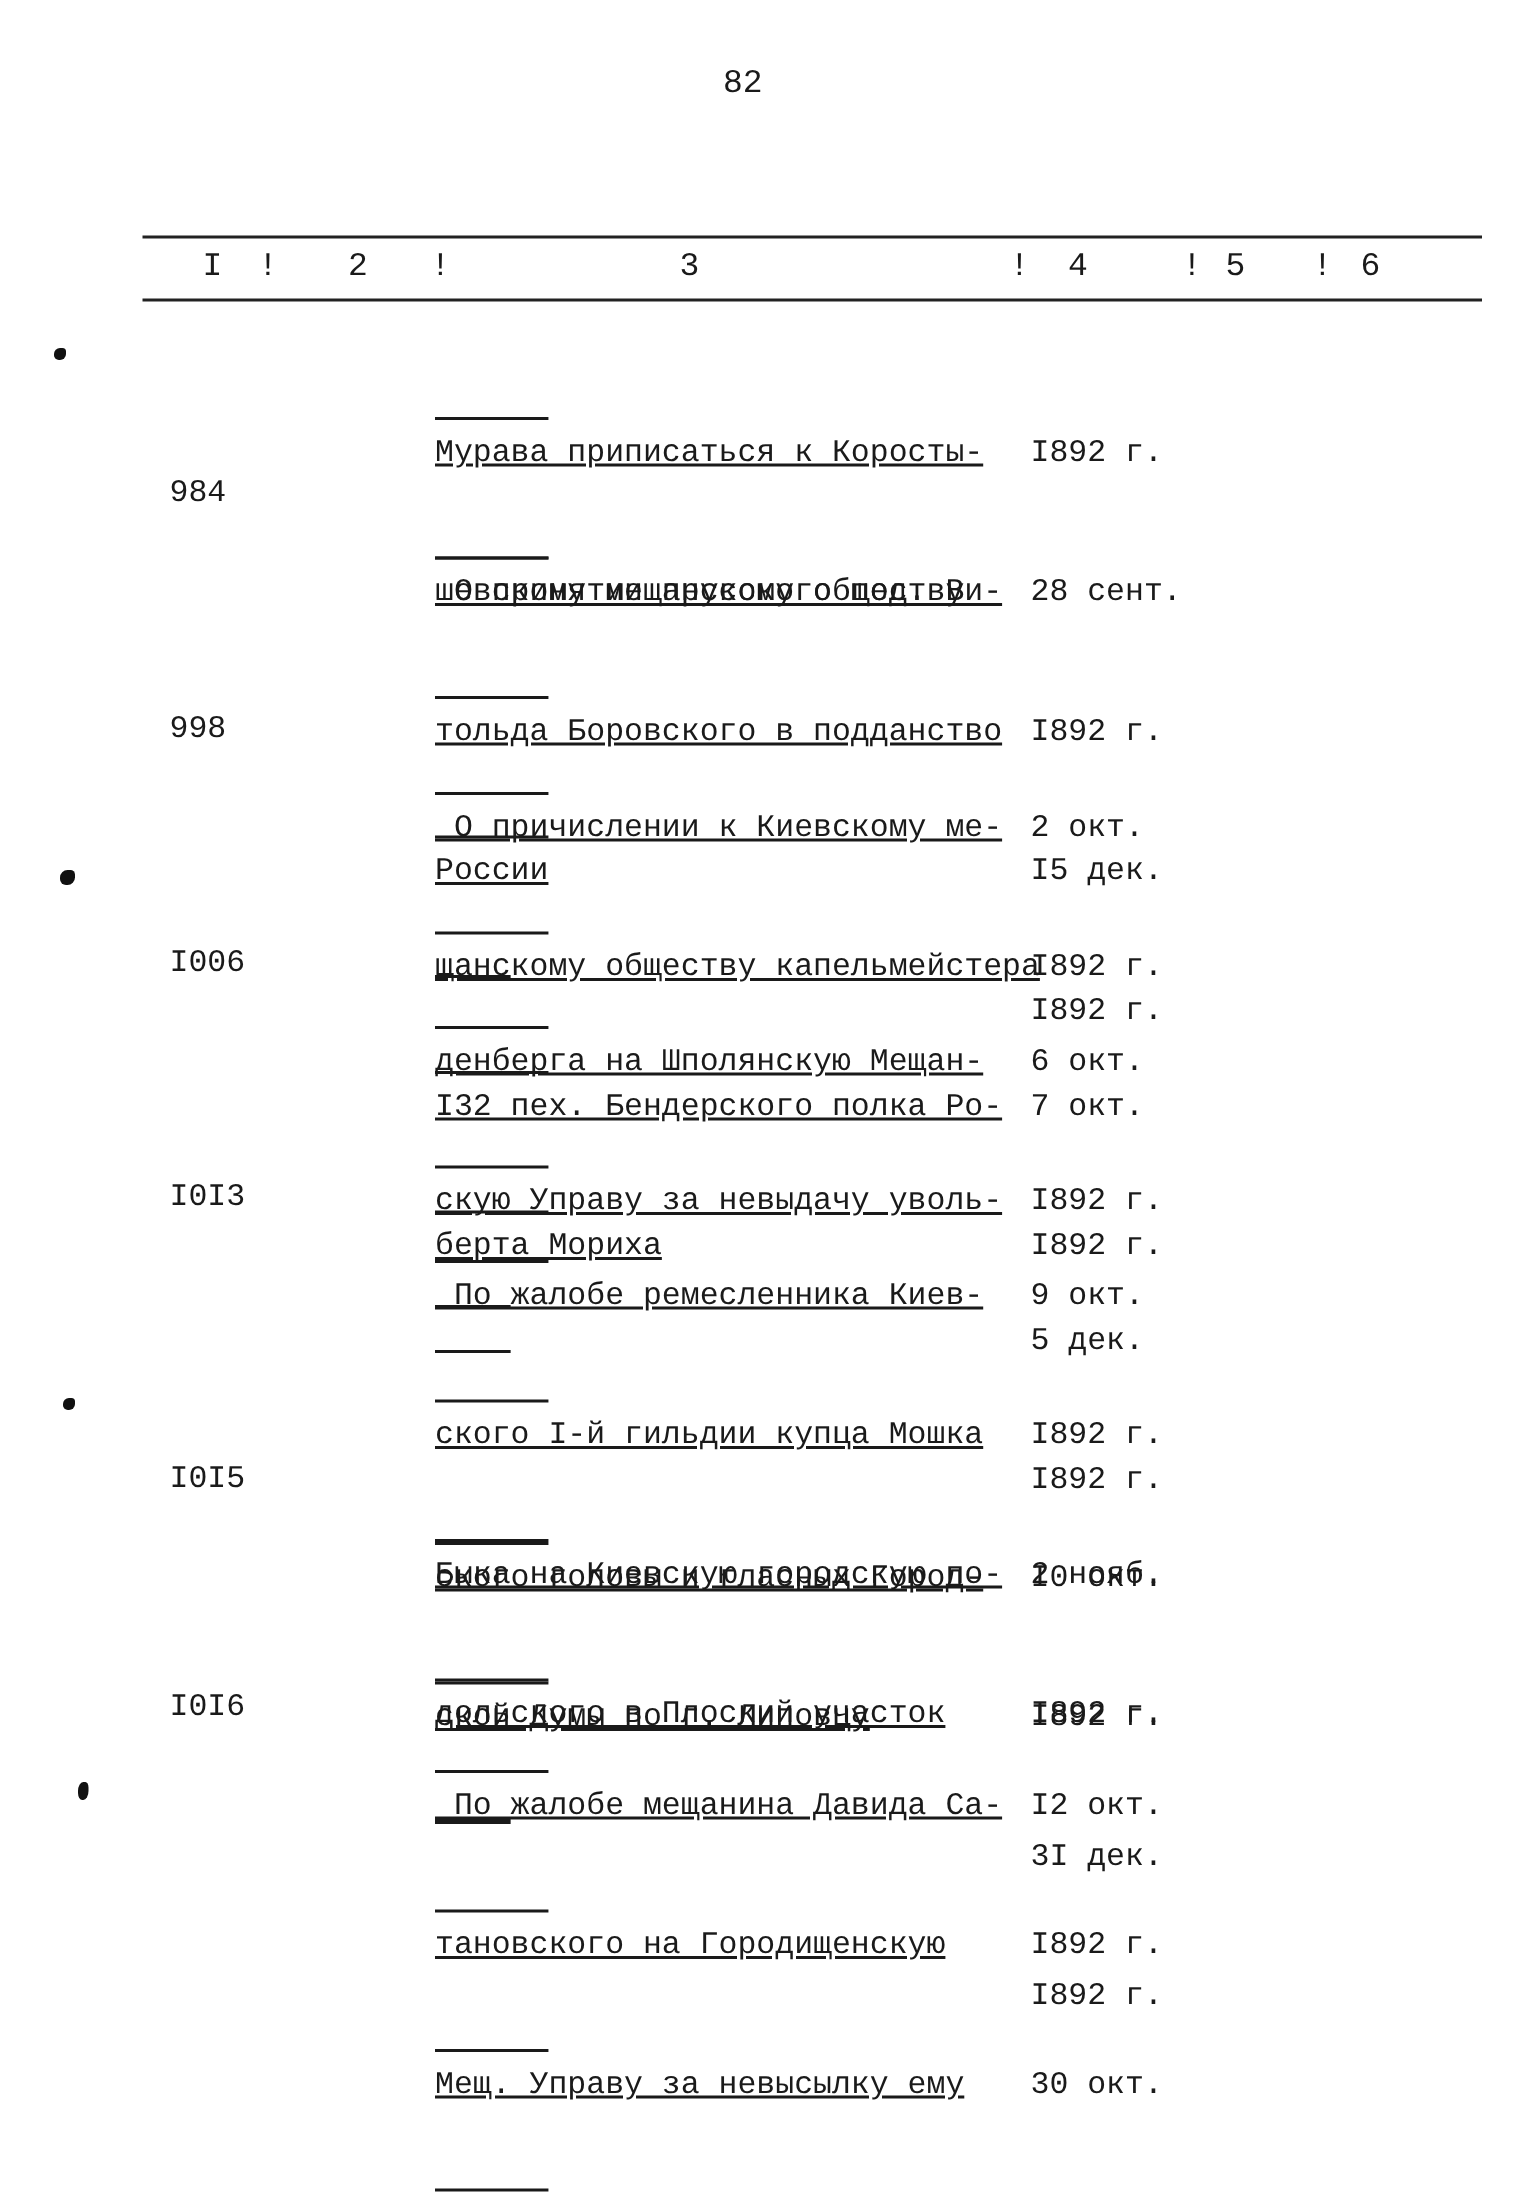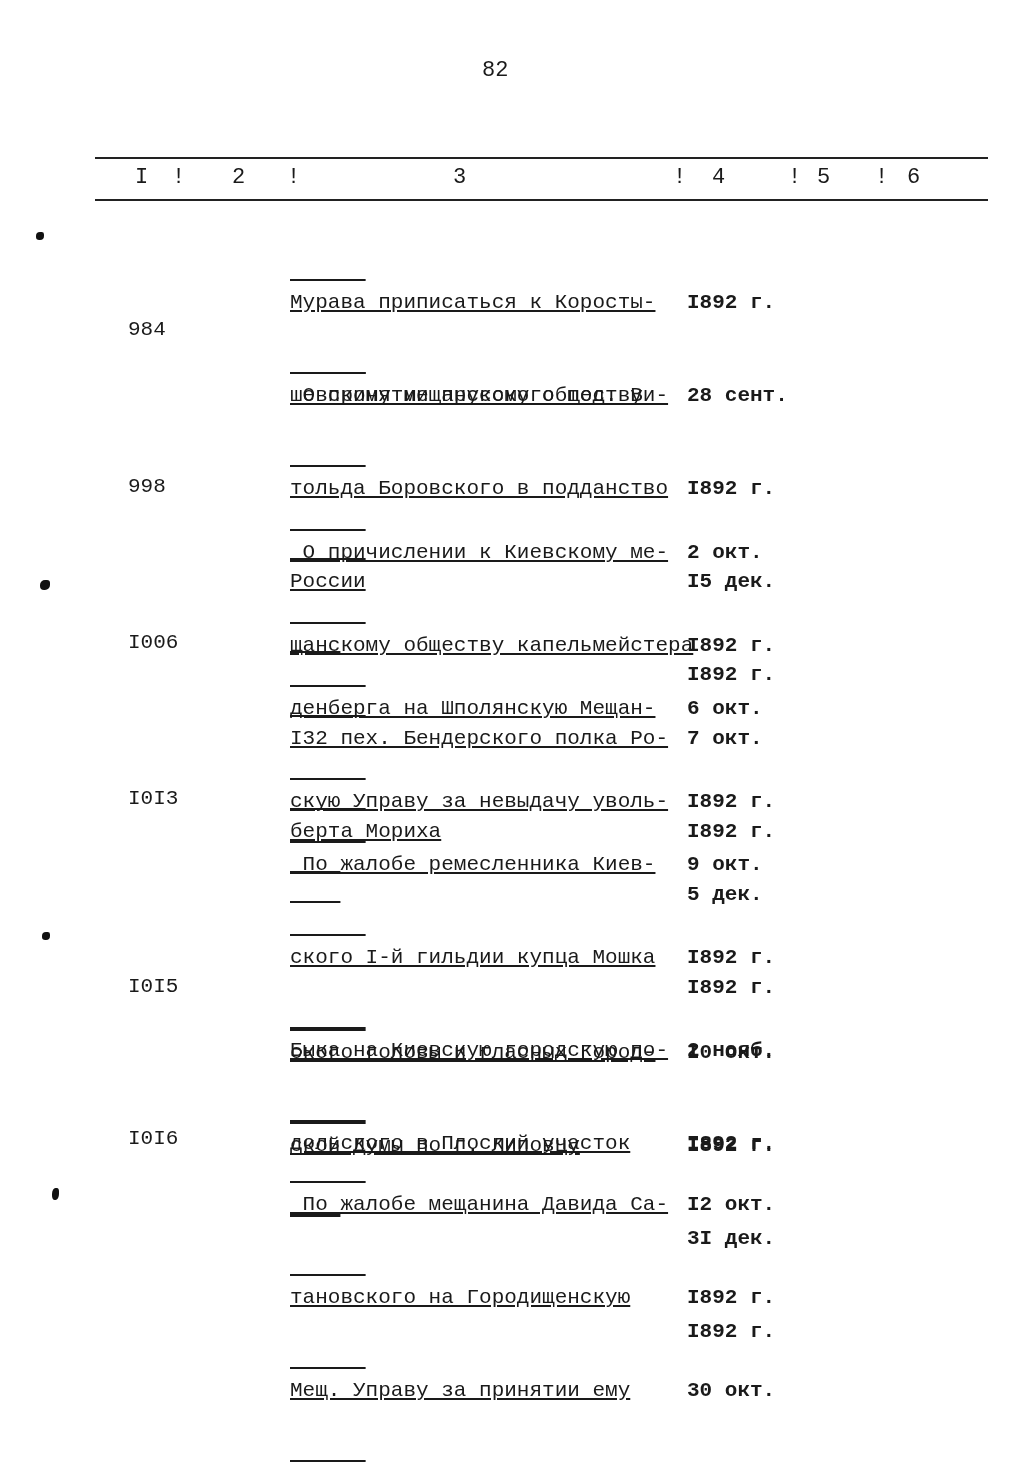--- a/index.html
+++ b/index.html
@@ -1,30 +1,30 @@
 <!DOCTYPE html>
 <html><head>
 <meta charset="utf-8">
 <style>
   html, body { margin: 0; padding: 0; }
   body {
     width: 1024px; height: 1469px; background: #ffffff; position: relative; overflow: hidden;
     font-family: "Liberation Mono", "DejaVu Sans Mono", monospace; color: #1a1a1a;
   }
-  .page-number { position: absolute; left: 482px; top: 58px; font-size: 22px; }
+  .page-number { position: absolute; left: 482px; top: 43px; font-size: 22px; }
   .rule { position: absolute; left: 95px; width: 893px; height: 2px; background: #222; }
   .rule.top { top: 157px; }
   .rule.bottom { top: 199px; }
   .header { position: absolute; top: 165px; left: 0; width: 1024px; height: 28px; font-size: 22px; }
   .header span { position: absolute; }
   .entries { position: absolute; left: 0; top: 0; width: 1024px; }
   .entry { position: absolute; left: 0; width: 1024px; }
-  .num { position: absolute; left: 113px; font-size: 21px; margin-left: 15px; }
+  .num { position: absolute; left: 113px; font-size: 21px; }
   .desc { position: absolute; left: 290px; font-size: 21px; line-height: 31px; white-space: pre; text-decoration: underline; }
-  .dates { position: absolute; left: 687px; font-size: 21px; line-height: 31px; white-space: pre; font-weight: bold; }
+  .dates { position: absolute; left: 687px; font-size: 21px; line-height: 31px; white-space: pre; }
   .line { display: block; height: 31px; }
   .speck { position: absolute; width: 8px; height: 8px; background: #111; border-radius: 50% 30% 50% 40%; }
 </style>
 </head>
 <body>
 
 <div class="page-number">82</div>
 
 <div class="rule top"></div>
 <div class="header">
@@ -127,21 +127,21 @@
       <span class="line">3I дек.</span>
       <span class="line">I892 г.</span>
     </div>
   </div>
 
   <div class="entry" style="top:1127px">
     <div class="num">I0I6</div>
     <div class="desc">
       <span class="line"> По жалобе мещанина Давида Са-</span>
       <span class="line">тановского на Городищенскую</span>
-      <span class="line">Мещ. Управу за принятии ему</span>
+      <span class="line">Мещ. Управу за невысылку ему</span>
       <span class="line">паспорта</span>
     </div>
     <div class="dates">
       <span class="line">I2 окт.</span>
       <span class="line">I892 г.</span>
       <span class="line">30 окт.</span>
       <span class="line">I892 г.</span>
     </div>
   </div>
 </div>

